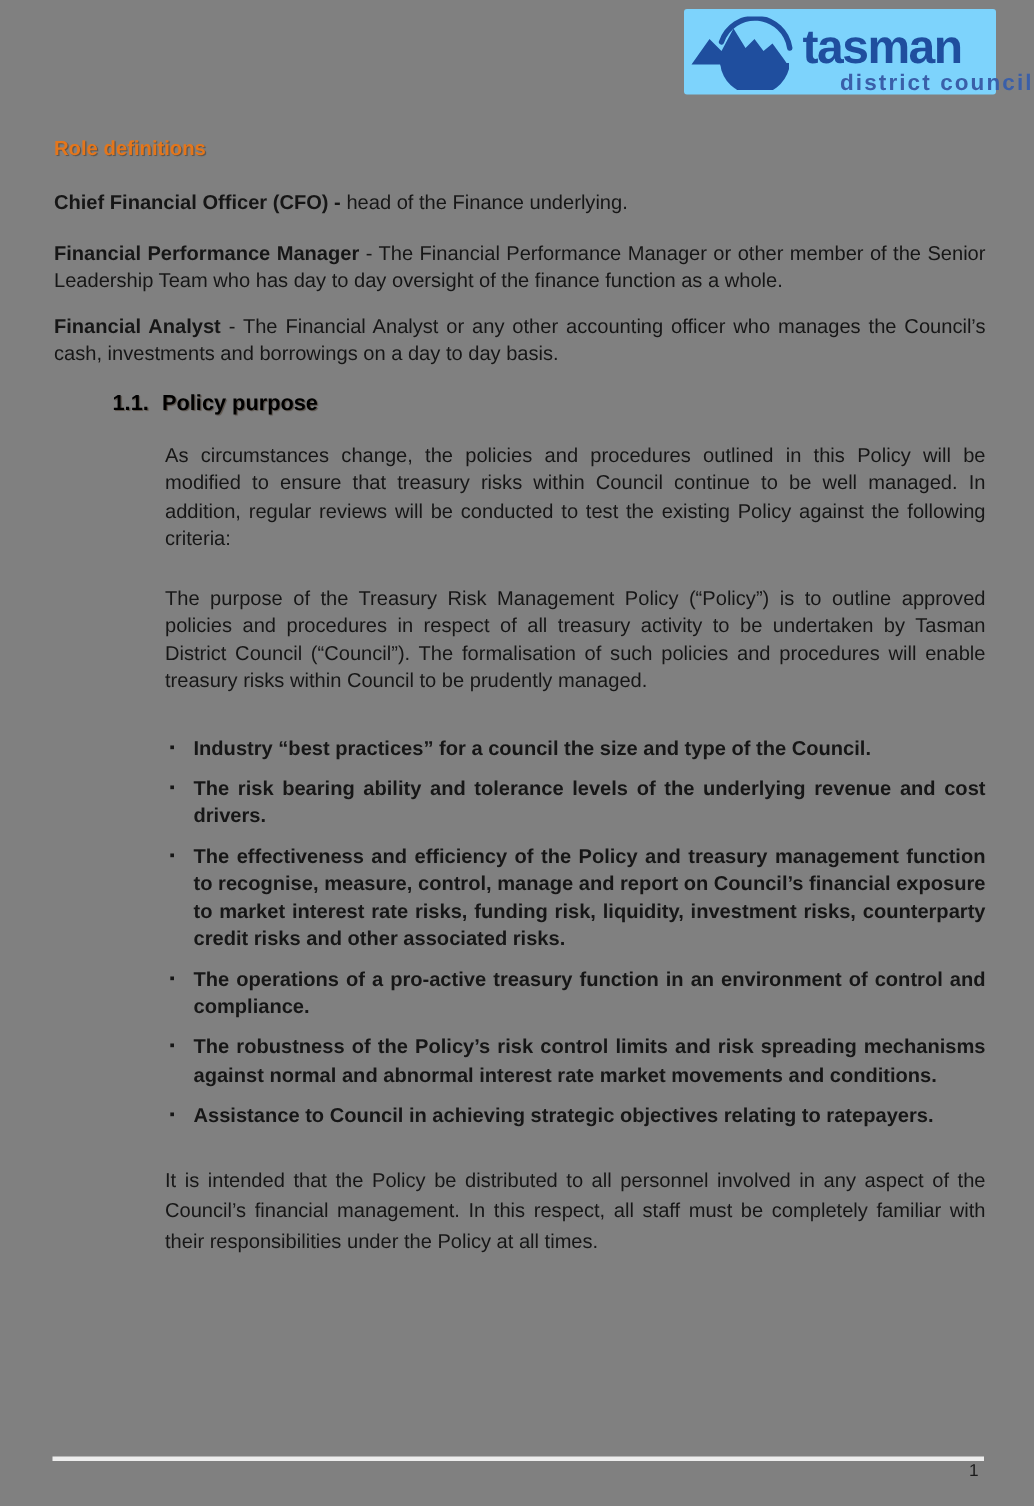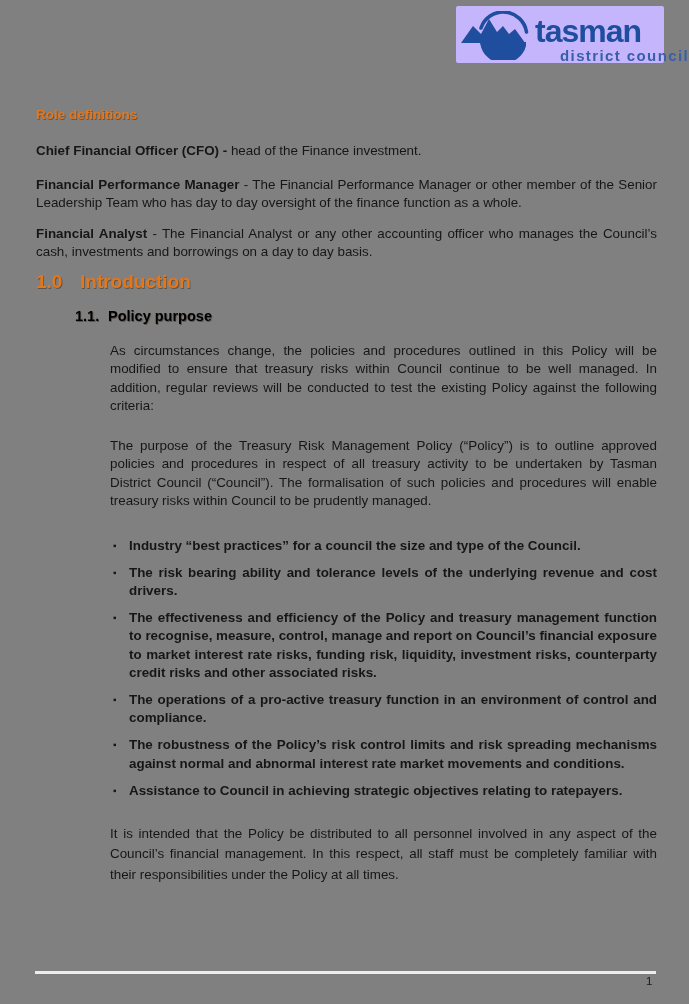--- a/index.html
+++ b/index.html
@@ -9,38 +9,38 @@
     font-family:"Liberation Sans", sans-serif;
     color:#161616;
     position:relative;
     overflow:hidden;
   }
 
   
   .logo-box {
     position:absolute; left:456px; top:6px;
     width:208px; height:57px;
-    background:#c4b5fd;
+    background:#7dd3fc;
     border-radius:2px;
   }
   .logo-mark { position:absolute; left:4px; top:5px; }
   .logo-name {
     position:absolute; left:79px; top:9px;
     font-size:32px; font-weight:bold; line-height:1;
     letter-spacing:-1px; color:#1F4E9E;
   }
   .logo-sub {
     position:absolute; left:104px; top:41px;
     font-size:15px; font-weight:bold;
     letter-spacing:1.4px; color:#3A5FA9;
     white-space:nowrap;
   }
 
   
-  .content { position:absolute; left:36px; top:16px; width:621px; }
+  .content { position:absolute; left:36px; top:0; width:621px; }
 
   .h-role {
     margin:91px 0 0 0;
     font-size:13.5px; font-weight:bold; color:#E4761B;
     text-shadow:0.8px 0.8px 0.5px rgba(40,20,0,0.40);
   }
 
   p.def {
     margin:0; font-size:13.4px; line-height:18.5px;
     text-align:justify;
@@ -113,27 +113,26 @@
     </svg>
   </span>
   <span class="logo-name">tasman</span>
   <span class="logo-sub">district council</span>
 </div>
 
 <div class="content">
 
   <h3 class="h-role">Role definitions</h3>
 
-  <p class="def" id="def1"><span class="term">Chief Financial Officer (CFO) -</span><span>  head of the Finance investment.</span></p>
+  <p class="def" id="def1"><span class="term">Chief Financial Officer (CFO) -</span><span>  head of the Finance underlying.</span></p>
 
   <p class="def" id="def2"><span class="term">Financial Performance Manager</span><span>  - The Financial Performance Manager or other member of the Senior Leadership Team who has day to day oversight of the finance function as a whole.</span></p>
 
   <p class="def" id="def3"><span class="term">Financial Analyst</span><span> - The Financial Analyst or any other accounting officer who manages the Council’s cash, investments and borrowings on a day to day basis.</span></p>
 
-  <h1 class="section"><span class="num">1.0</span><span>Introduction</span></h1>
 
   <h2 class="subsection"><span class="num">1.1.</span><span>Policy purpose</span></h2>
 
   <div class="indent">
     <p class="body" id="para2">As circumstances change, the policies and procedures outlined in this Policy will be modified to ensure that treasury risks within Council continue to be well managed.  In addition, regular reviews will be conducted to test the existing Policy against the following criteria:</p>
     <p class="body" id="para1">The purpose of the Treasury Risk Management Policy (“Policy”) is to outline approved policies and procedures in respect of all treasury activity to be undertaken by Tasman District Council (“Council”).  The formalisation of such policies and procedures will enable treasury risks within Council to be prudently managed.</p>
 
     <ul class="bullets">
       <li>Industry “best practices” for a council the size and type of the Council.</li>
       <li>The risk bearing ability and tolerance levels of the underlying revenue and cost drivers.</li>

